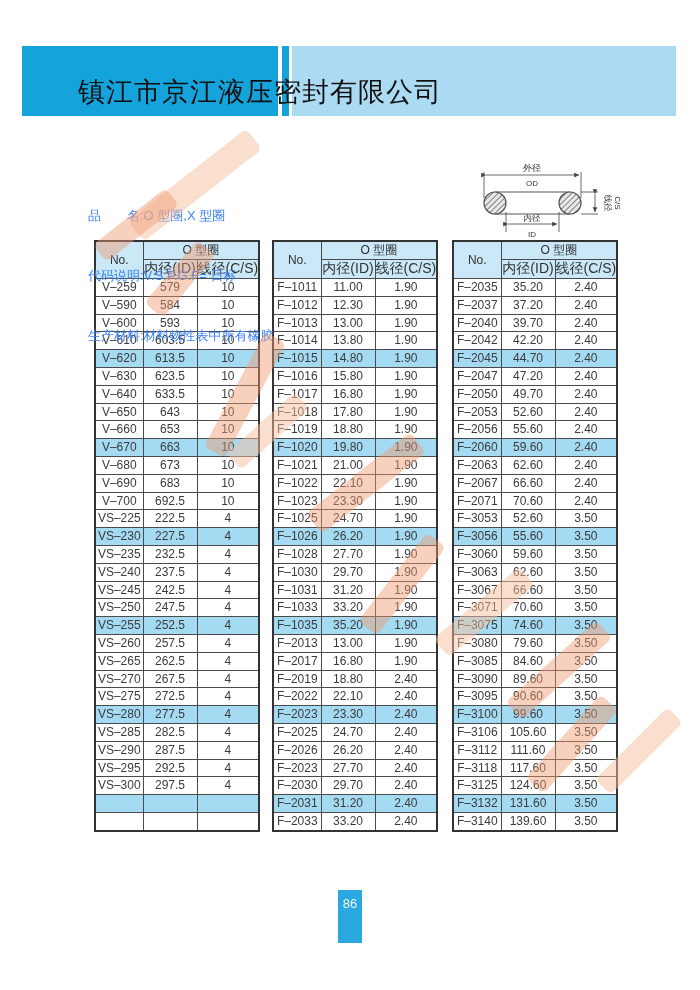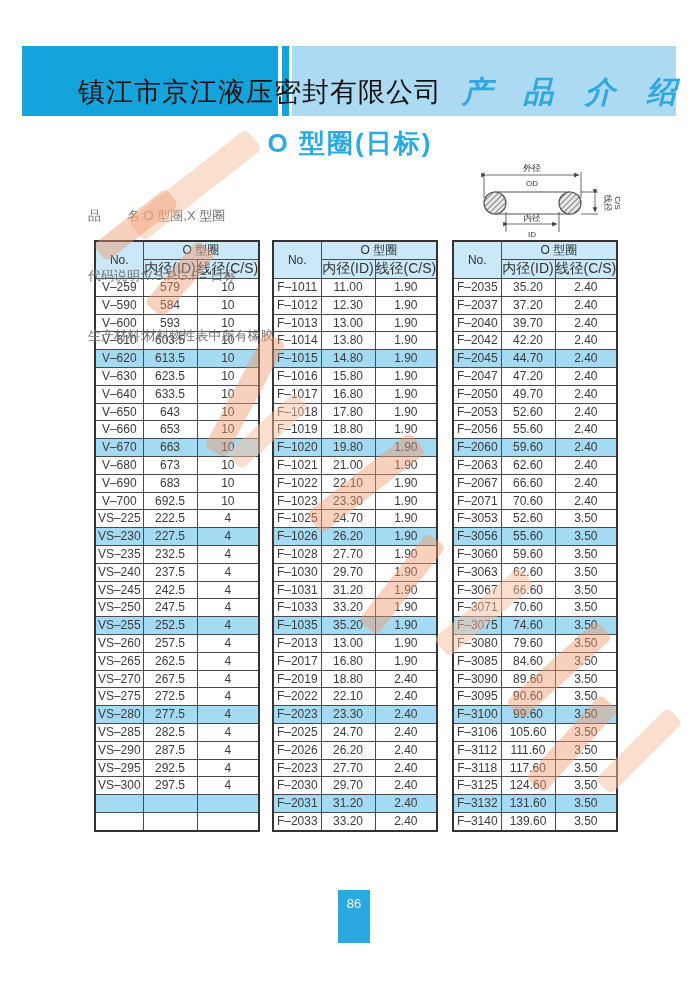--- a/index.html
+++ b/index.html
@@ -30,21 +30,21 @@
 
   
   #page-title{
     position:absolute;left:0;right:0;top:126px;text-align:center;z-index:3;
     font-size:26px;font-weight:bold;color:#29abe2;letter-spacing:2px;
   }
 
   
   #info{
     position:absolute;left:88px;top:166px;z-index:3;
-    font-size:13px;line-height:20px;color:#737373;white-space:pre;
+    font-size:13px;line-height:20px;color:#3b82f6;white-space:pre;
   }
 
   
   #diagram{position:absolute;left:474px;top:160px;z-index:3;}
 
   
   .otable{
     position:absolute;top:240px;border-collapse:collapse;table-layout:fixed;
     border:2px solid #333;z-index:2;background:#e5e5e5;
   }
@@ -69,37 +69,35 @@
   .wm5{left:222px;top:420px;width:92px;height:22px;transform:rotate(-42deg);}
   .wm6{left:300px;top:470px;width:132px;height:26px;transform:rotate(-38deg);}
   .wm7{left:390px;top:528px;width:24px;height:112px;transform:rotate(38deg);}
   .wm8{left:428px;top:600px;width:112px;height:24px;transform:rotate(-40deg);}
   .wm9{left:498px;top:658px;width:122px;height:24px;transform:rotate(-42deg);}
   .wm10{left:560px;top:688px;width:24px;height:112px;transform:rotate(42deg);}
   .wm11{left:588px;top:740px;width:102px;height:22px;transform:rotate(-45deg);}
 
   
   #page-num{
-    position:absolute;left:338px;top:890px;width:32px;height:53px;
+    position:absolute;left:338px;top:890px;width:24px;height:53px;
     background:#2aa9e1;color:#f2f8fc;font-size:13px;text-align:center;
     padding-top:6px;box-sizing:border-box;z-index:4;
   }
 </style>
 </head>
 <body>
 
 <div id="page">
 
   <div class="band" id="band-dark"></div>
   <div class="band" id="band-stripe"></div>
   <div class="band" id="band-light"></div>
   <div id="company-name">镇江市京江液压密封有限公司</div>
-  <div id="section-name">产 品 介 绍</div>
-
-  <div id="page-title">O 型圈(日标)</div>
+
 
   <div id="info">
     <div>品　　名:O 型圈,X 型圈</div>
     <div>代码说明:V.S.P.G.F= 日标</div>
     <div>生产材料:材料物性表中所有橡胶</div>
   </div>
 
   <svg id="diagram" width="146" height="82" viewBox="0 0 146 82">
     <defs>
       <pattern id="hatch" width="4" height="4" patternTransform="rotate(45)" patternUnits="userSpaceOnUse">

